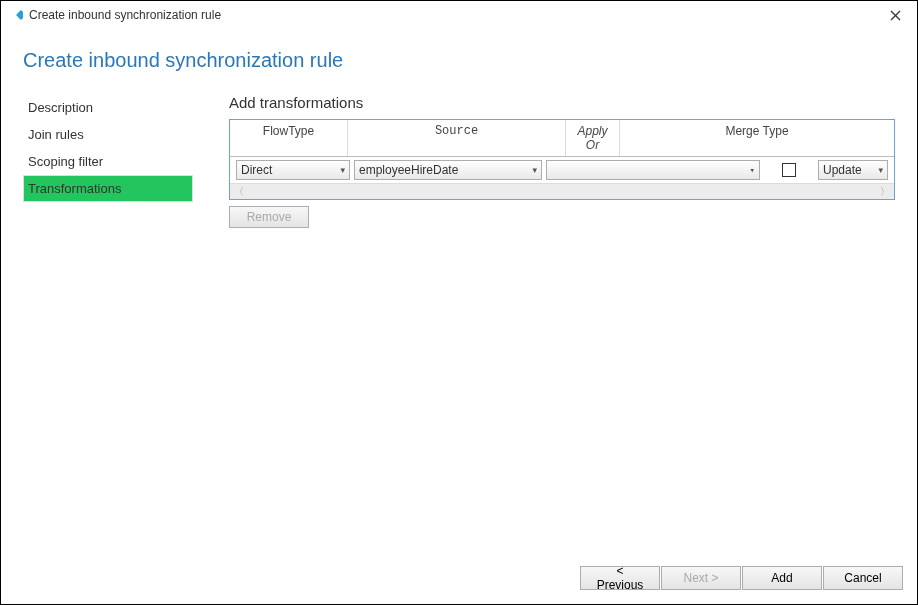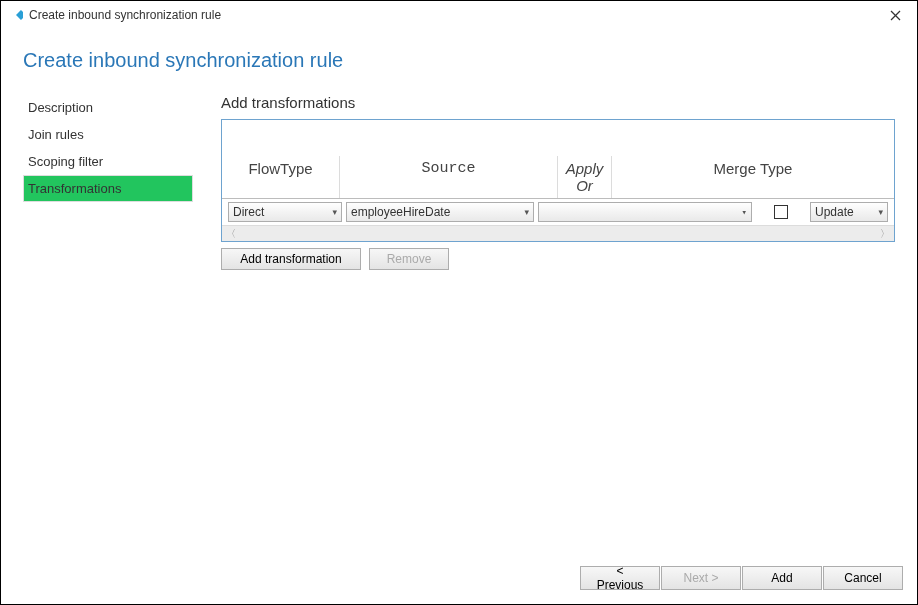--- a/index.html
+++ b/index.html
@@ -54,21 +54,21 @@
       flex-direction: column;
     }
     h1.page-title {
       font-size: 20px;
       font-weight: 400;
       color: #2a77b7;
       margin-bottom: 22px;
     }
     .two-col {
       display: flex;
-      gap: 28px;
+      gap: 36px;
       align-items: flex-start;
       justify-content: space-between;
     }
     .sidenav {
       width: 170px;
       display: flex;
       flex-direction: column;
     }
     .sidenav .item {
       padding: 5px 4px;
@@ -92,24 +92,23 @@
     .grid-wrap {
       border: 1px solid #6ea3cf;
     }
     .grid-header {
       display: flex;
       border-bottom: 1px solid #bcbcbc;
     }
     .gh {
       text-align: center;
       padding: 4px 6px;
-      font-size: 15px;
+      font-size: 12px;
       color: #444;
       border-right: 1px solid #dcdcdc;
-      margin-top: 36px;
     }
     .gh:last-child { border-right: none; }
     .col-flowtype   { width: 118px; }
     .col-target     { width: 192px; }
     .col-source     { width: 218px; font-family: Liberation Mono, monospace; }
     .col-apply      { width: 54px; font-style: italic; }
     .col-merge      { width: 72px; flex:1; }
     .grid-row {
       display: flex;
       align-items: center;
@@ -257,21 +256,20 @@
           </div>
         </div>
 
         <div class="hscroll">
           <span>〈</span>
           <span>〉</span>
         </div>
       </div>
 
       <div class="actions-below">
-        <button class="btn" style="width:140px;">Add transformation</button>
         <button class="btn disabled" style="width:80px;">Remove</button>
       </div>
     </section>
   </div>
 </div>
 
 <div class="footer">
   <button class="btn">&lt; Previous</button>
   <button class="btn disabled">Next &gt;</button>
   <button class="btn">Add</button>

